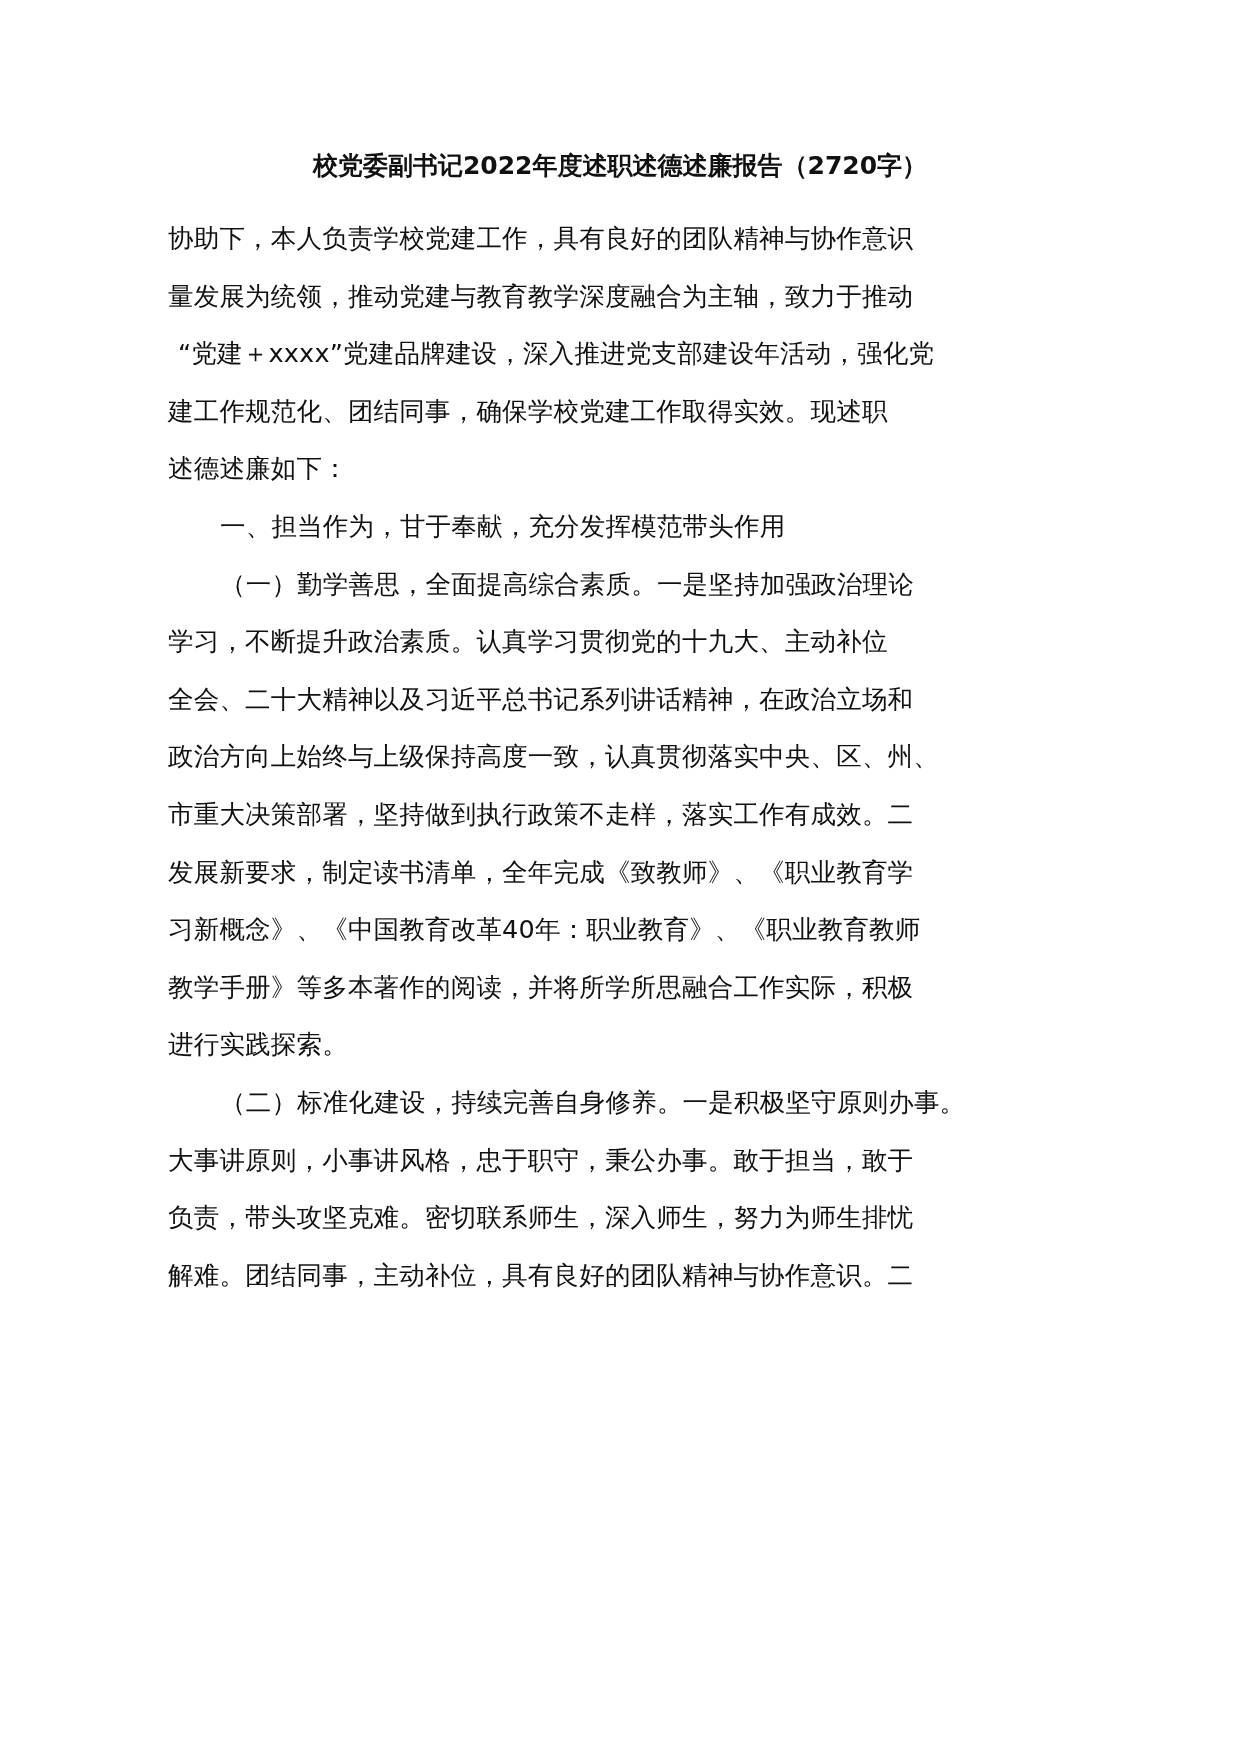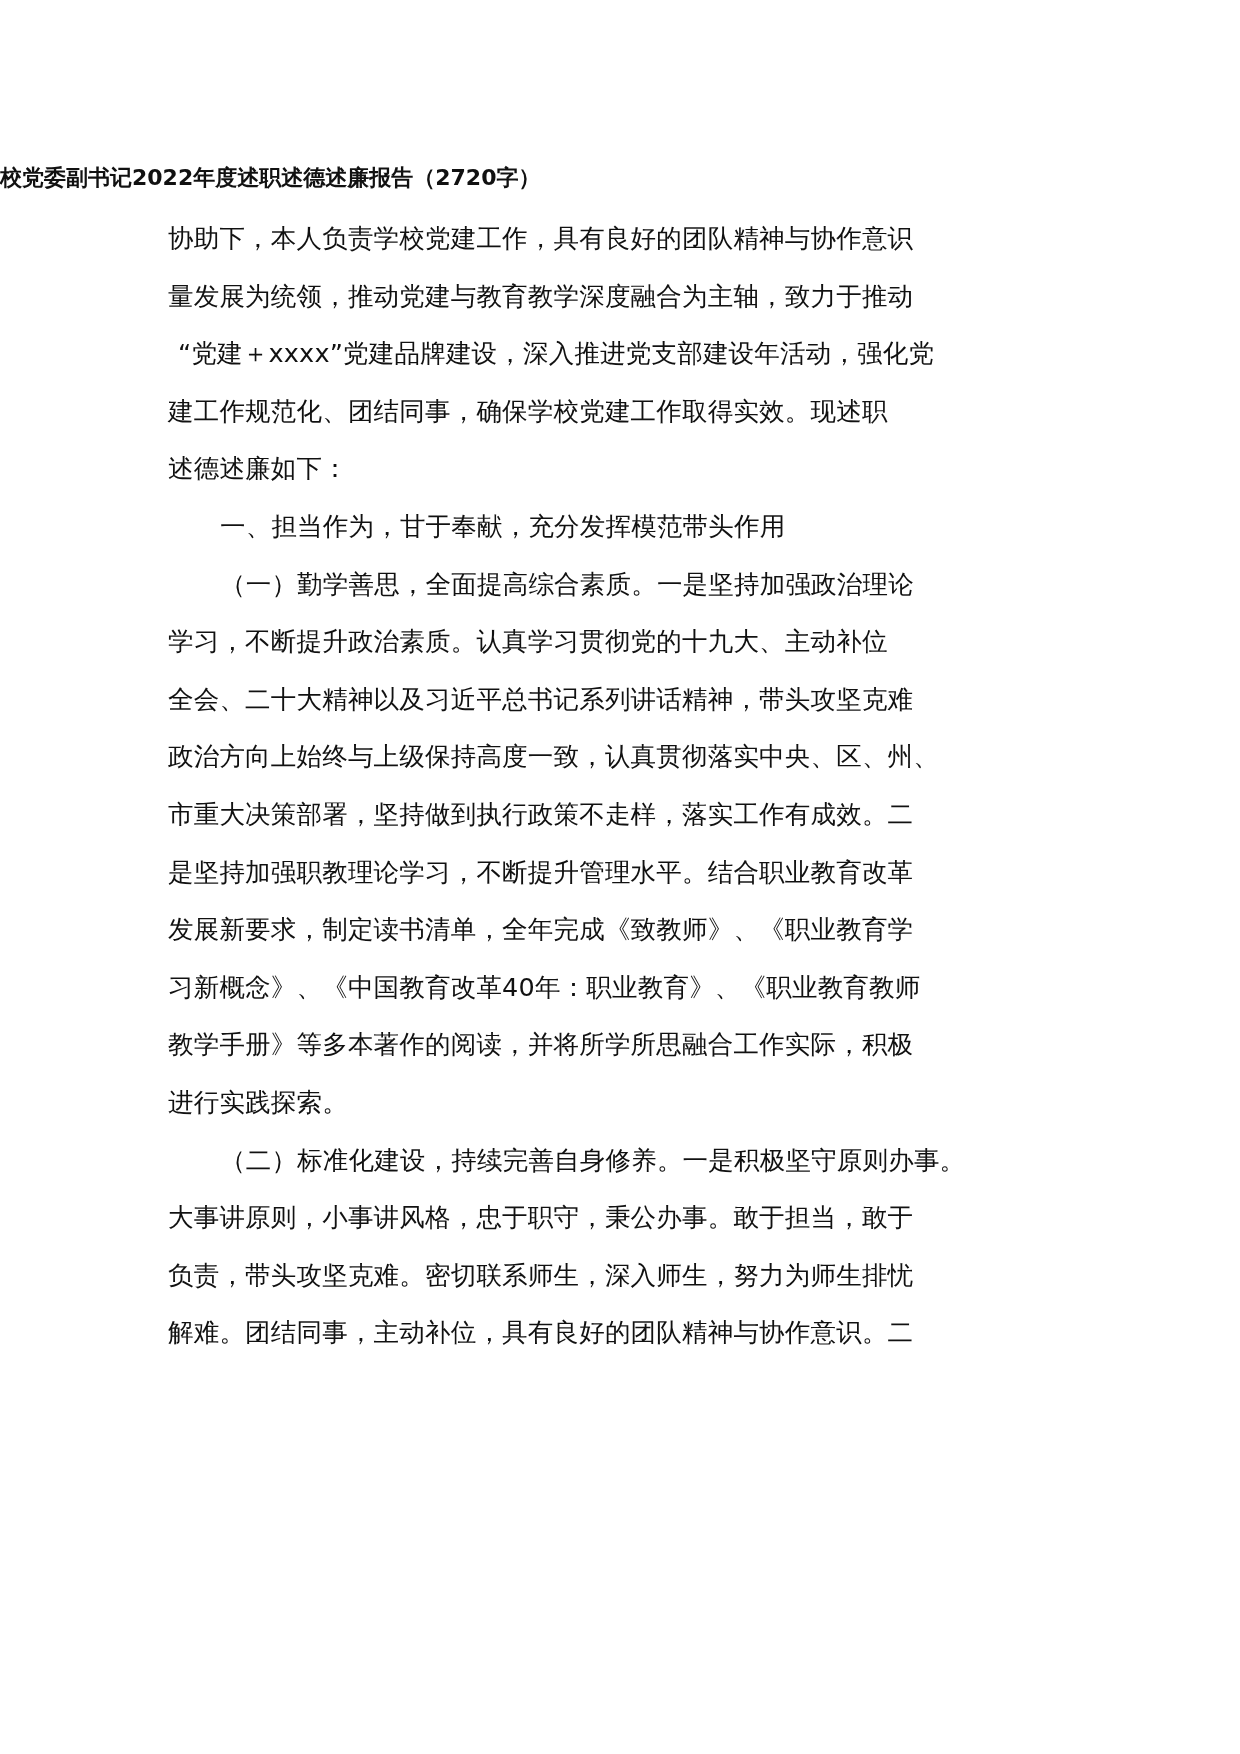--- a/index.html
+++ b/index.html
@@ -20,23 +20,23 @@
       left: 0;
       top: 0;
       width: 1240px;
       height: 1754px;
       background: #ffffff;
     }
     .title {
       position: absolute;
       left: 0;
       width: 1240px;
-      top: 156px;
-      text-align: left;
-      font-size: 22px;
+      top: 144px;
+      text-align: center;
+      font-size: 25px;
       font-weight: bold;
       line-height: 44px;
       letter-spacing: 0px;
       white-space: nowrap;
     }
     .body {
       position: absolute;
       left: 168px;
       top: 210px;
       width: 775px;
@@ -64,24 +64,23 @@
 
   <div class="body">
     <span class="line">协助下，本人负责学校党建工作，具有良好的团队精神与协作意识</span>
     <span class="line">量发展为统领，推动党建与教育教学深度融合为主轴，致力于推动</span>
     <span class="line indent-small">“党建＋xxxx”党建品牌建设，深入推进党支部建设年活动，强化党</span>
     <span class="line">建工作规范化、团结同事，确保学校党建工作取得实效。现述职</span>
     <span class="line">述德述廉如下：</span>
     <span class="line indent">一、担当作为，甘于奉献，充分发挥模范带头作用</span>
     <span class="line indent">（一）勤学善思，全面提高综合素质。一是坚持加强政治理论</span>
     <span class="line">学习，不断提升政治素质。认真学习贯彻党的十九大、主动补位</span>
-    <span class="line">全会、二十大精神以及习近平总书记系列讲话精神，带头攻坚克难</span>
+    <span class="line">全会、二十大精神以及习近平总书记系列讲话精神，在政治立场和</span>
     <span class="line">政治方向上始终与上级保持高度一致，认真贯彻落实中央、区、州、</span>
     <span class="line">市重大决策部署，坚持做到执行政策不走样，落实工作有成效。二</span>
-    <span class="line">是坚持加强职教理论学习，不断提升管理水平。结合职业教育改革</span>
     <span class="line">发展新要求，制定读书清单，全年完成《致教师》、《职业教育学</span>
     <span class="line">习新概念》、《中国教育改革40年：职业教育》、《职业教育教师</span>
     <span class="line">教学手册》等多本著作的阅读，并将所学所思融合工作实际，积极</span>
     <span class="line">进行实践探索。</span>
     <span class="line indent">（二）标准化建设，持续完善自身修养。一是积极坚守原则办事。</span>
     <span class="line">大事讲原则，小事讲风格，忠于职守，秉公办事。敢于担当，敢于</span>
     <span class="line">负责，带头攻坚克难。密切联系师生，深入师生，努力为师生排忧</span>
     <span class="line">解难。团结同事，主动补位，具有良好的团队精神与协作意识。二</span>
   </div>
 </div>

